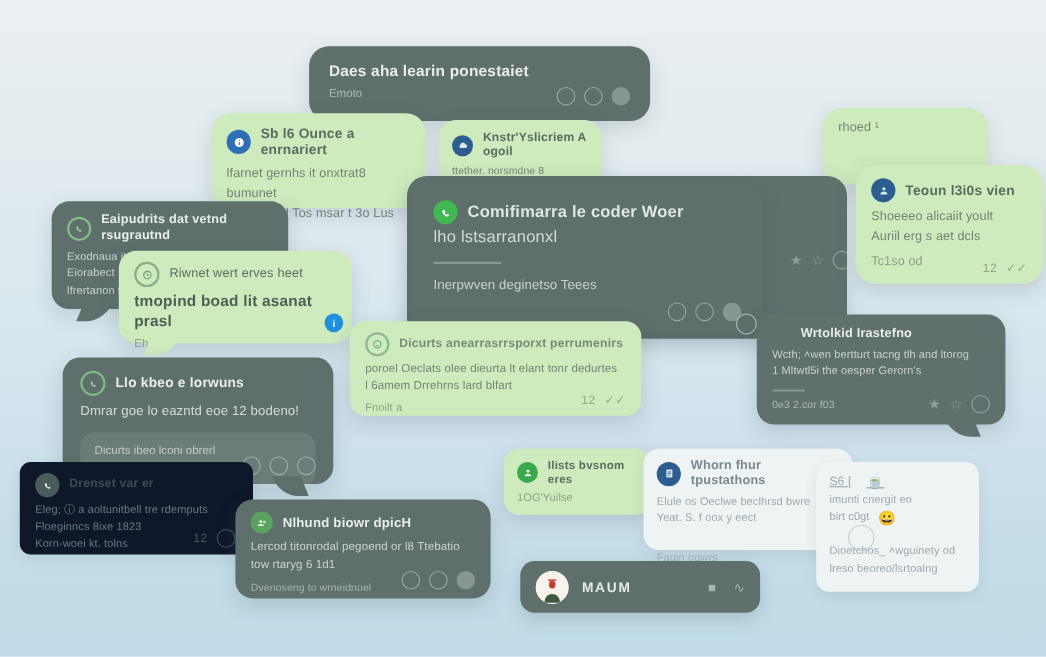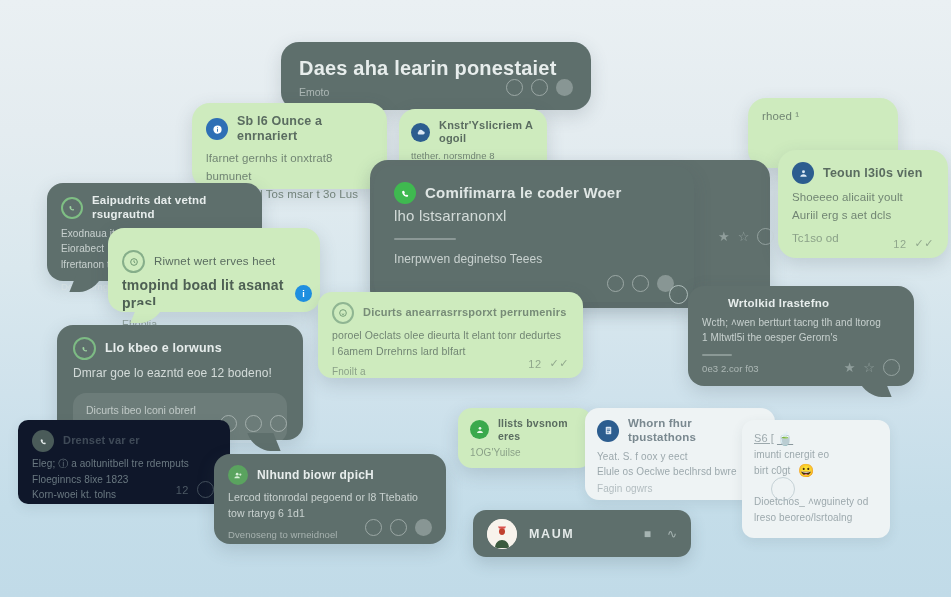--- a/index.html
+++ b/index.html
@@ -23,21 +23,21 @@
   
   .tail-bl::after{content:"";position:absolute;left:26px;bottom:-11px;
      width:26px;height:18px;background:inherit;border-bottom-right-radius:16px;
      transform:skewX(-22deg);}
   .tail-br::after{content:"";position:absolute;right:26px;bottom:-11px;
      width:26px;height:18px;background:inherit;border-bottom-left-radius:16px;
      transform:skewX(22deg);}
 
   
   .hdr{display:flex;align-items:center;gap:9px;margin-bottom:6px;}
-  .title{font-size:20px;font-weight:600;letter-spacing:.2px;line-height:1.2;}
+  .title{font-size:14px;font-weight:600;letter-spacing:.2px;line-height:1.2;}
   .dark .title,.dark2 .title{color:#e7edec;}
   .green .title{color:#5a6c60;}
   .pale .title,.white .title{color:#79888f;}
   .body{font-size:11.5px;line-height:1.55;letter-spacing:.1px;opacity:.82;}
   .big{font-size:15px;font-weight:600;letter-spacing:.2px;line-height:1.3;}
   .sub{font-size:10.5px;line-height:1.5;opacity:.6;margin-top:5px;}
   .divider{height:2px;width:62px;background:currentColor;opacity:.35;
            margin:12px 0 10px 0;border-radius:2px;}
 
   
@@ -184,21 +184,21 @@
             <path d="M17 15.3l-2.2-1a1 1 0 00-1.1.2l-.8.8a8 8 0 01-3.2-3.2l.8-.8a1 1 0 00.2-1.1l-1-2.2A1 1 0 008.6 7L7 7.5A1.7 1.7 0 005.8 9.3c.2 4.6 4.3 8.7 8.9 8.9a1.7 1.7 0 001.8-1.2l.5-1.6a1 1 0 00-.5-1.1z"></path>
           </svg>
       </span>
       <span class="title" style="font-size:11.5px;">Eaipudrits dat vetnd rsugrautnd</span>
     </div>
     <div class="body" style="font-size:10px;">Exodnaua itsrtomest geoordi tthe Eiorabect</div>
     <div class="body" style="font-size:10px;">lfrertanon tr</div>
     <div class="body" style="font-size:9.5px;opacity:.55;margin-top:8px;">Doemoirng tns</div>
   </div>
 
-  <div class="bub green tail-bl" style="left:108px;top:228px;width:212px;height:84px;border-radius:16px;padding:22px 14px;">
+  <div class="bub green tail-bl" style="left:108px;top:228px;width:212px;height:84px;border-radius:16px;padding:10px 14px;">
     <div class="hdr" style="margin-bottom:3px;">
       <span class="ic ic-ring" style="border-color:#86ae8a;width:19px;height:19px;flex:0 0 19px;">
         <svg width="10" height="10" viewBox="0 0 24 24" fill="none" stroke="#6f9873" stroke-width="2.4">
             <circle cx="12" cy="12" r="8"></circle>
             <path d="M12 8v4l3 2"></path>
           </svg>
       </span>
       <span class="title" style="font-size:11.5px;font-weight:500;">Riwnet wert erves heet</span>
     </div>
     <div class="big" style="color:#4e6054;font-size:14px;">tmopind boad lit asanat prasl</div>
@@ -303,42 +303,42 @@
       <span class="ic ic-blue2">
         <svg width="11" height="11" viewBox="0 0 24 24" fill="#dce8f4">
             <rect x="6" y="4" width="12" height="16" rx="1.6"></rect>
             <rect x="8.5" y="8" width="7" height="1.6" fill="#2c5d8f"></rect>
             <rect x="8.5" y="11.4" width="7" height="1.6" fill="#2c5d8f"></rect>
             <rect x="8.5" y="14.8" width="4.4" height="1.6" fill="#2c5d8f"></rect>
           </svg>
       </span>
       <span class="title" style="font-size:11.5px;">Whorn fhur tpustathons</span>
     </div>
+    <div class="body" style="font-size:10px;">Elule os Oeclwe beclhrsd bwre</div>
     <div class="body" style="font-size:10px;">Yeat. S. f oox у eect</div>
-    <div class="body" style="font-size:10px;">Elule os Oeclwe beclhrsd bwre</div>
-    <div class="body" style="font-size:10px;opacity:.6;margin-top:1px;">Fagin ogwrs</div>
+    <div class="body" style="font-size:10px;opacity:.6;margin-top:20px;">Fagin ogwrs</div>
   </div>
 
   <div class="bub dark2 tail-br" style="left:688px;top:286px;width:226px;height:100px;border-radius:16px;padding:11px 14px;">
     <div class="title" style="font-size:11.5px;margin-left:26px;">Wrtolkid lrastefno</div>
     <div class="body" style="font-size:10px;margin-top:4px;">Wcth;  ˄wen bertturt tacng tlh and ltorog</div>
     <div class="body" style="font-size:10px;">1 Mltwtl5i the oesper Gerorn's</div>
     <div class="divider" style="width:30px;margin:8px 0 6px;"></div>
     <div class="body" style="font-size:9.5px;opacity:.6;">0e3 2.cor f03</div>
     <div class="meta" style="position:absolute;right:14px;bottom:10px;margin:0;color:#cfdad8;">
       <span class="star">★</span>
       <span class="star">☆</span>
       <span class="dot"></span>
     </div>
   </div>
 
   <div class="dot" style="position:absolute;left:669px;top:285px;width:17px;height:17px;color:#bac8c6;"></div>
 
   <div class="bub white" style="left:742px;top:420px;width:148px;height:118px;border-radius:12px;padding:10px 12px;box-shadow:0 4px 12px rgba(60,80,90,.10);">
-    <div style="display:flex;align-items:center;gap:3px;text-decoration:underline;">
+    <div style="display:flex;gap:14px;text-decoration:underline;">
       <span class="body" style="font-size:11px;">S6 [</span>
       <span class="emoji">🍵</span>
     </div>
     <div class="body" style="font-size:10px;">imunti cnergit eo</div>
     <div style="display:flex;align-items:flex-end;gap:8px;">
       <span class="body" style="font-size:10px;">birt c0gt</span>
       <span class="emoji">😀</span>
     </div>
     <div class="body" style="font-size:10px;margin-top:16px;">Dioetchos_ ˄wguinety od</div>
     <div class="body" style="font-size:10px;">lreso beoreo/lsrtoalng</div>

